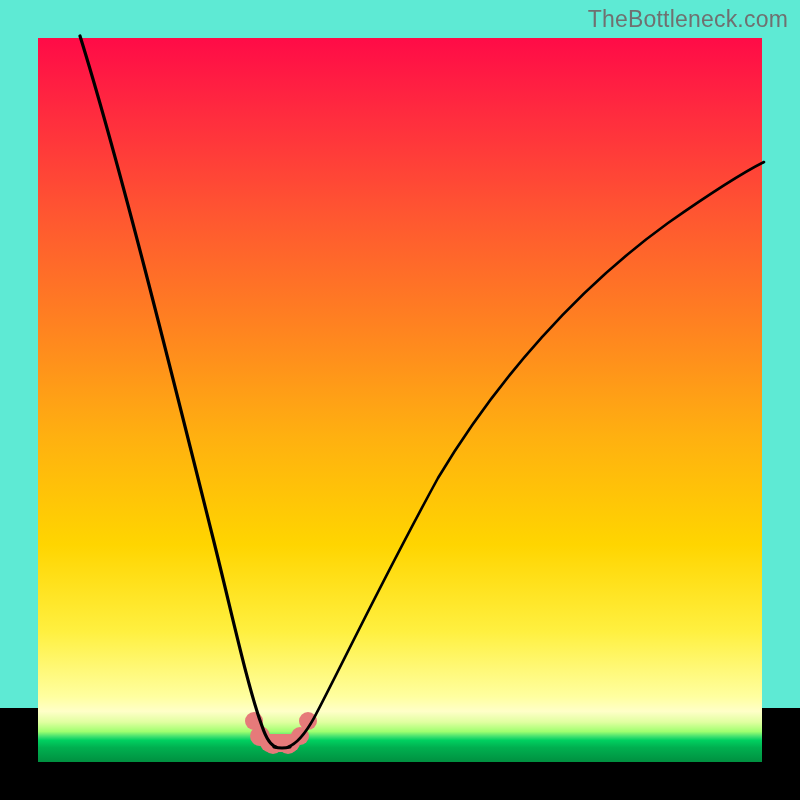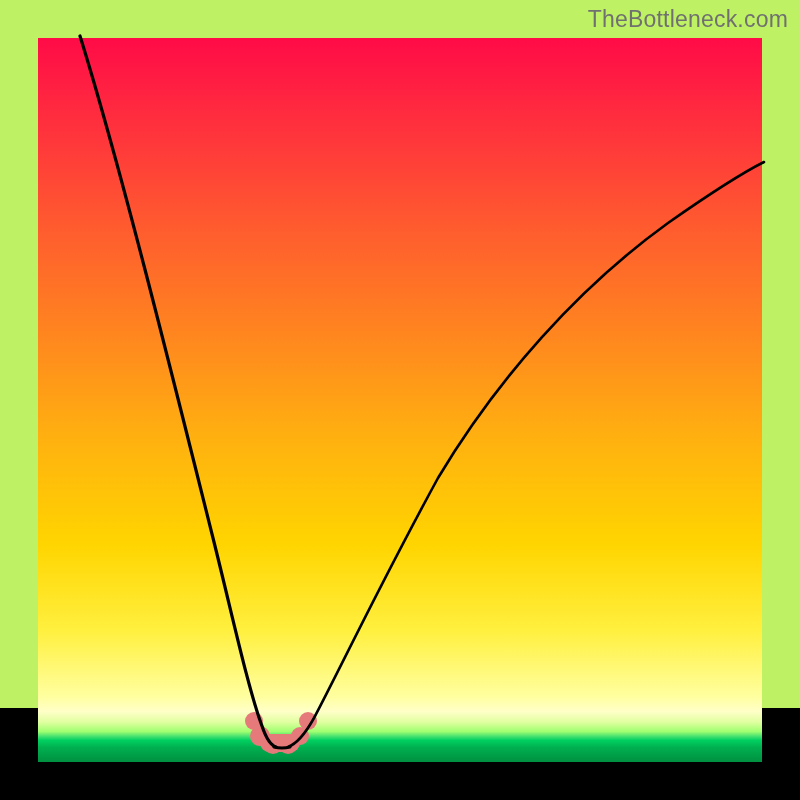--- a/index.html
+++ b/index.html
@@ -10,21 +10,21 @@
     background: #000;
     overflow: hidden;
     font-family: Arial, Helvetica, sans-serif;
   }
   .frame {
     position: absolute;
     left: 0;
     top: 0;
     width: 800px;
     height: 708px;
-    background: #bef264;
+    background: #5eead4;
   }
   .plot {
     position: absolute;
     left: 38px;
     top: 38px;
     width: 724px;
     height: 724px;
     
     background: linear-gradient(
       to bottom,

